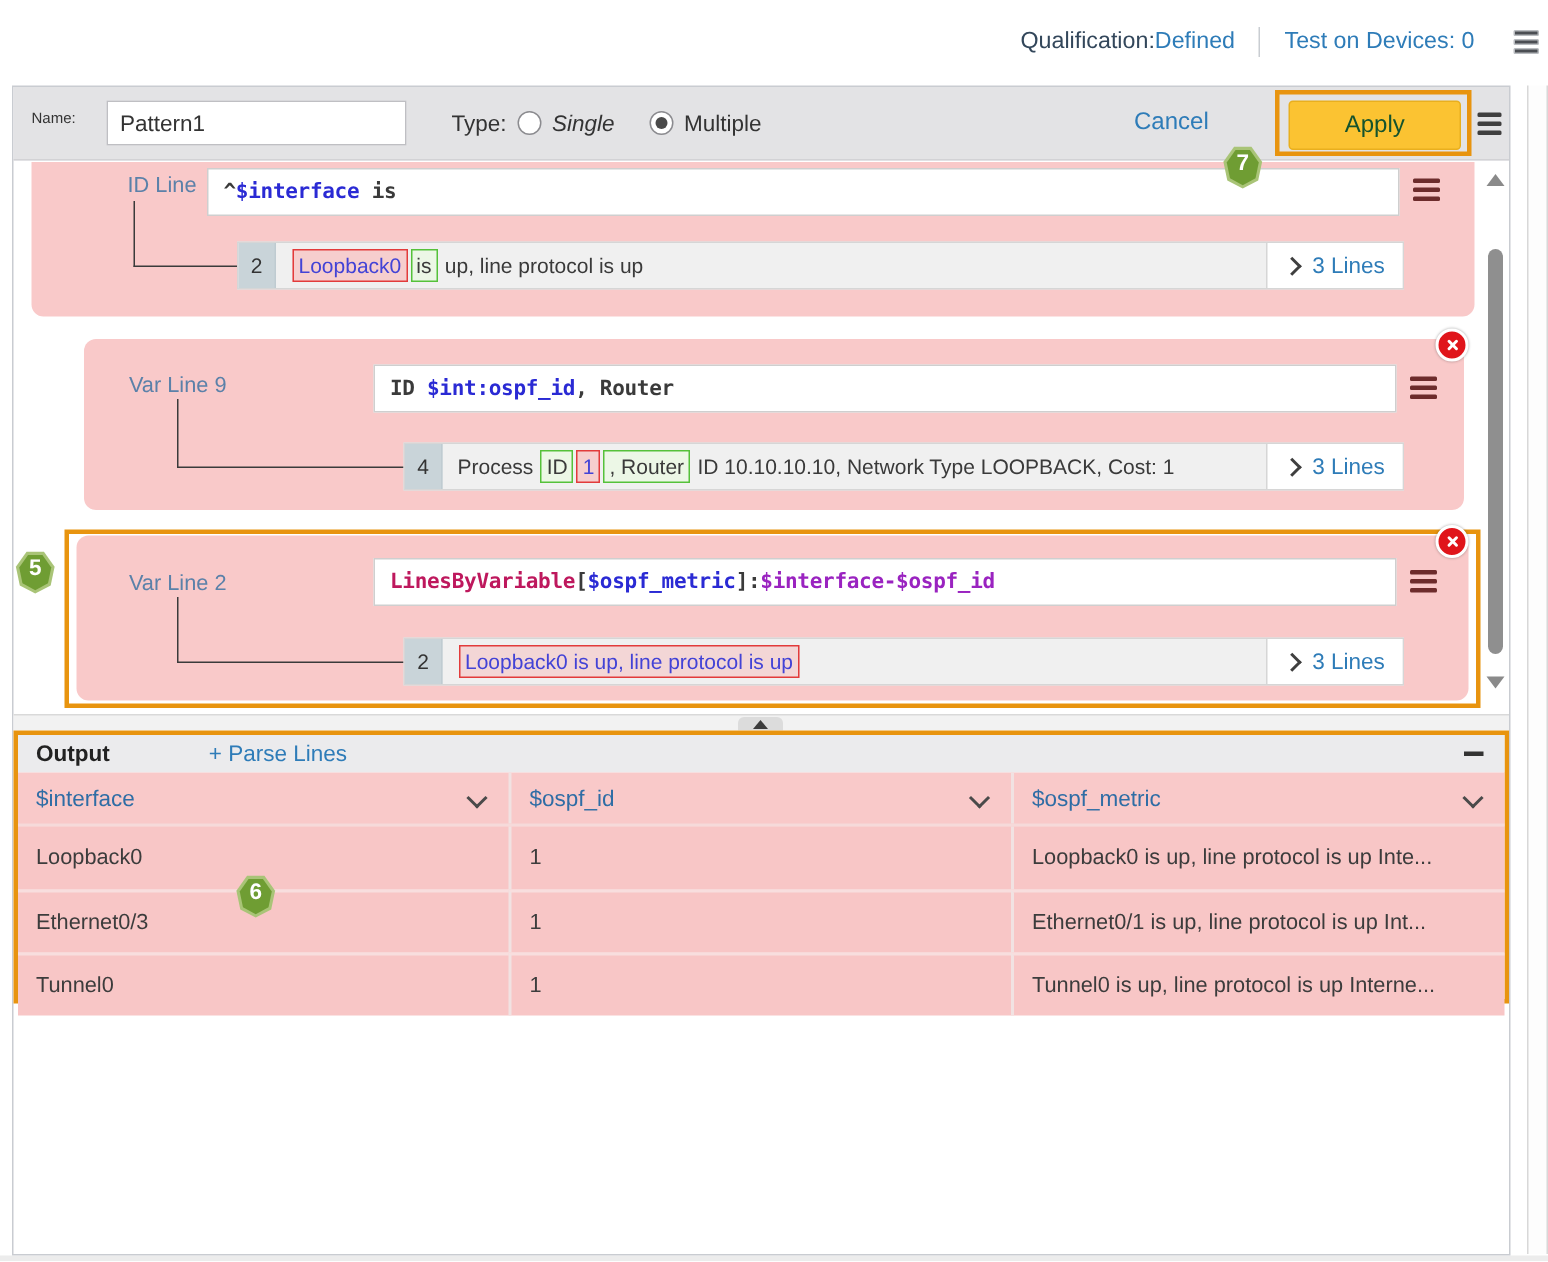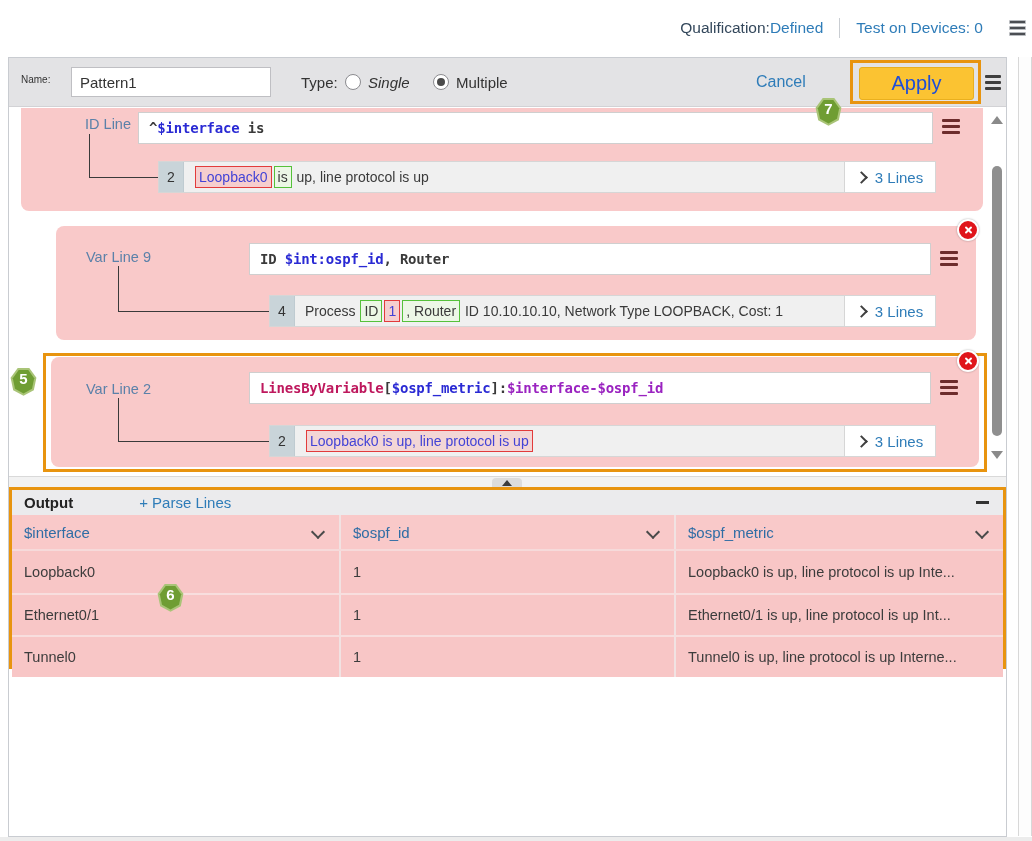--- a/index.html
+++ b/index.html
@@ -29,21 +29,21 @@
   .tb-name-input{position:absolute;left:62px;top:9px;width:200px;height:30px;background:#fff;border:1px solid #bfbfc3;
                  font-family:"Liberation Sans",sans-serif;font-size:15px;color:#333;padding:0 8px;box-sizing:border-box;outline:none;}
   .tb-type-label{position:absolute;left:292px;top:16px;font-size:15px;color:#333;}
   .radio{position:absolute;top:16px;width:16px;height:16px;border:1px solid #8b8b8f;border-radius:50%;background:#fff;box-sizing:border-box;}
   .radio.sel::after{content:"";position:absolute;left:3px;top:3px;width:8px;height:8px;border-radius:50%;background:#4a4a4a;}
   .radio-lab{position:absolute;top:16px;font-size:15px;color:#333;}
   .r1{left:336px;} .r1l{left:359px;font-style:italic;} .r2{left:424px;} .r2l{left:447px;}
   .tb-cancel{position:absolute;left:747px;top:15px;font-size:16px;color:#2e7cb8;cursor:pointer;}
   .apply-annot{position:absolute;left:841px;top:2px;width:131px;height:44px;border:3px solid #e8940f;box-sizing:border-box;}
   .apply-btn{position:absolute;left:6px;top:4px;width:113px;height:31px;background:#fbc332;border:1px solid #e9af1e;border-radius:3px;
-             display:flex;align-items:center;justify-content:center;font-size:20px;color:#1d4ed8;cursor:pointer;}
+             display:flex;align-items:center;justify-content:center;font-size:16px;color:#14532d;cursor:pointer;}
   .tb-burger{position:absolute;left:976px;top:17px;display:flex;flex-direction:column;gap:3px;}
   .tb-burger i{display:block;width:16px;height:3px;background:#3f3f3f;border-radius:1px;}
 
   
   .pink-sec{position:absolute;background:#f9c9c9;}
   .sec-id{left:12px;top:50px;width:962px;height:103px;border-radius:0 0 8px 8px;}
   .sec-v1{left:47px;top:168px;width:920px;height:114px;border-radius:8px;}
   .sec-v2{left:42px;top:299px;width:928px;height:110px;border-radius:8px;}
   .v2-annot{position:absolute;left:34px;top:295px;width:944px;height:119px;border:3px solid #e8940f;box-sizing:border-box;pointer-events:none;z-index:5;}
 
@@ -250,21 +250,21 @@
             <span>$ospf_metric</span>
             <span class="chev-down"></span>
           </div>
       </div>
       <div class="out-grid t-row">
         <div class="t-cell">Loopback0</div>
         <div class="t-cell">1</div>
         <div class="t-cell">Loopback0 is up, line protocol is up Inte...</div>
       </div>
       <div class="out-grid t-row">
-        <div class="t-cell">Ethernet0/1</div>
+        <div class="t-cell">Ethernet0/3</div>
         <div class="t-cell">1</div>
         <div class="t-cell">Ethernet0/1 is up, line protocol is up Int...</div>
       </div>
       <div class="out-grid t-row">
         <div class="t-cell">Tunnel0</div>
         <div class="t-cell">1</div>
         <div class="t-cell">Tunnel0 is up, line protocol is up Interne...</div>
       </div>
     </div>
 

